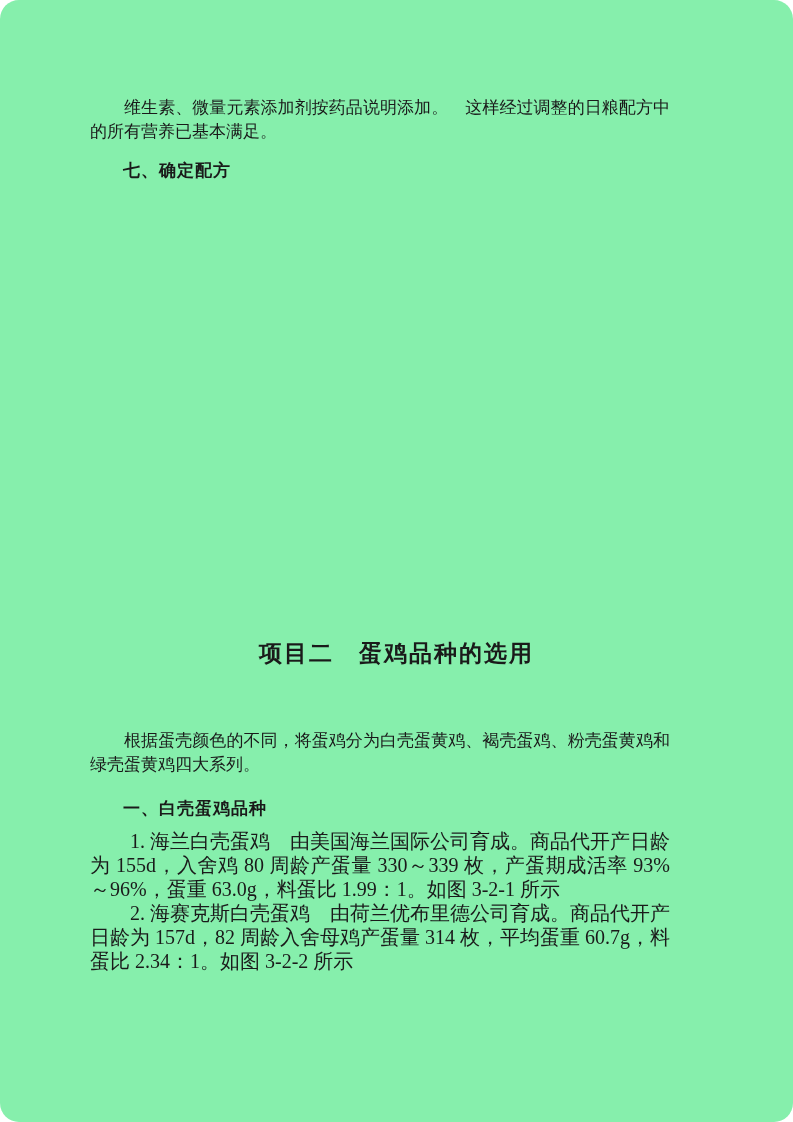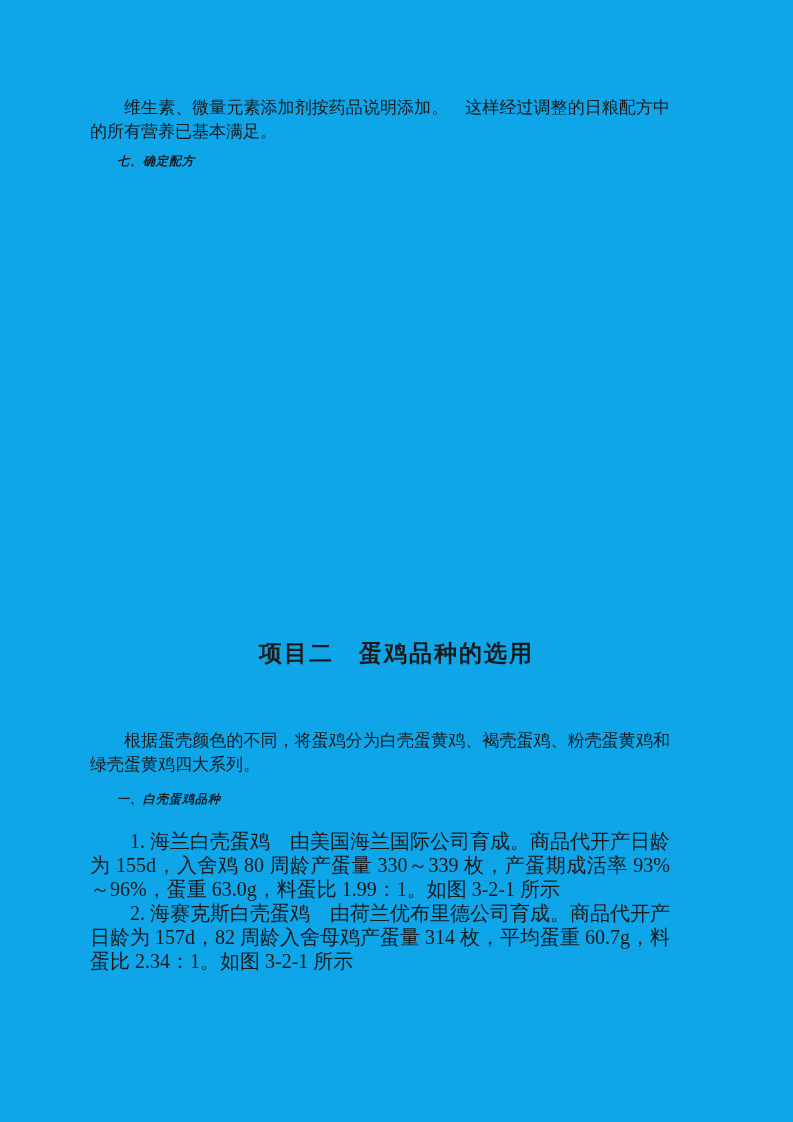--- a/index.html
+++ b/index.html
@@ -4,44 +4,44 @@
 <style>
   html, body {
     margin: 0;
     padding: 0;
     background: #ffffff;
   }
   .page {
     position: relative;
     width: 793px;
     height: 1122px;
-    background: #0ea5e9;
+    background: #86efac;
     font-family: "Liberation Serif", "DejaVu Serif", serif;
     color: #1a1a1a;
     overflow: hidden;
+    border-radius: 19px;
   }
   .para {
     position: absolute;
     left: 90px;
     width: 580px;
     margin: 0;
     font-size: 17px;
     line-height: 24px;
     text-align: justify;
     text-indent: 2em;
   }
   .subheading {
     position: absolute;
     left: 117px;
-    margin: 0;
+    margin: 6px;
     font-family: "Liberation Sans", "DejaVu Sans", sans-serif;
-    font-size: 12px;
+    font-size: 17px;
     font-weight: 600;
     letter-spacing: 1px;
-    font-style: italic;
   }
   .chapter-title {
     position: absolute;
     left: 0;
     width: 100%;
     margin: 0;
     text-align: center;
     font-size: 23px;
     font-weight: bold;
     letter-spacing: 2px;
@@ -78,17 +78,17 @@
 
 
   <h1 class="chapter-title" style="top: 638px;">项目二　蛋鸡品种的选用</h1>
 
   <p class="para" style="top: 729px;">根据蛋壳颜色的不同，将蛋鸡分为白壳蛋黄鸡、褐壳蛋鸡、粉壳蛋黄鸡和绿壳蛋黄鸡四大系列。</p>
 
   <h3 class="subheading" style="top: 791px;">一、白壳蛋鸡品种</h3>
 
   <div class="para-group" style="top: 829px;">
     <p>1. 海兰白壳蛋鸡　由美国海兰国际公司育成。商品代开产日龄为 155d，入舍鸡 80 周龄产蛋量 330～339 枚，产蛋期成活率 93%～96%，蛋重 63.0g，料蛋比 1.99：1。如图 3-2-1 所示</p>
-    <p>2. 海赛克斯白壳蛋鸡　由荷兰优布里德公司育成。商品代开产日龄为 157d，82 周龄入舍母鸡产蛋量 314 枚，平均蛋重 60.7g，料蛋比 2.34：1。如图 3-2-1 所示</p>
+    <p>2. 海赛克斯白壳蛋鸡　由荷兰优布里德公司育成。商品代开产日龄为 157d，82 周龄入舍母鸡产蛋量 314 枚，平均蛋重 60.7g，料蛋比 2.34：1。如图 3-2-2 所示</p>
   </div>
 
 
 </div>
 
 </body></html>

